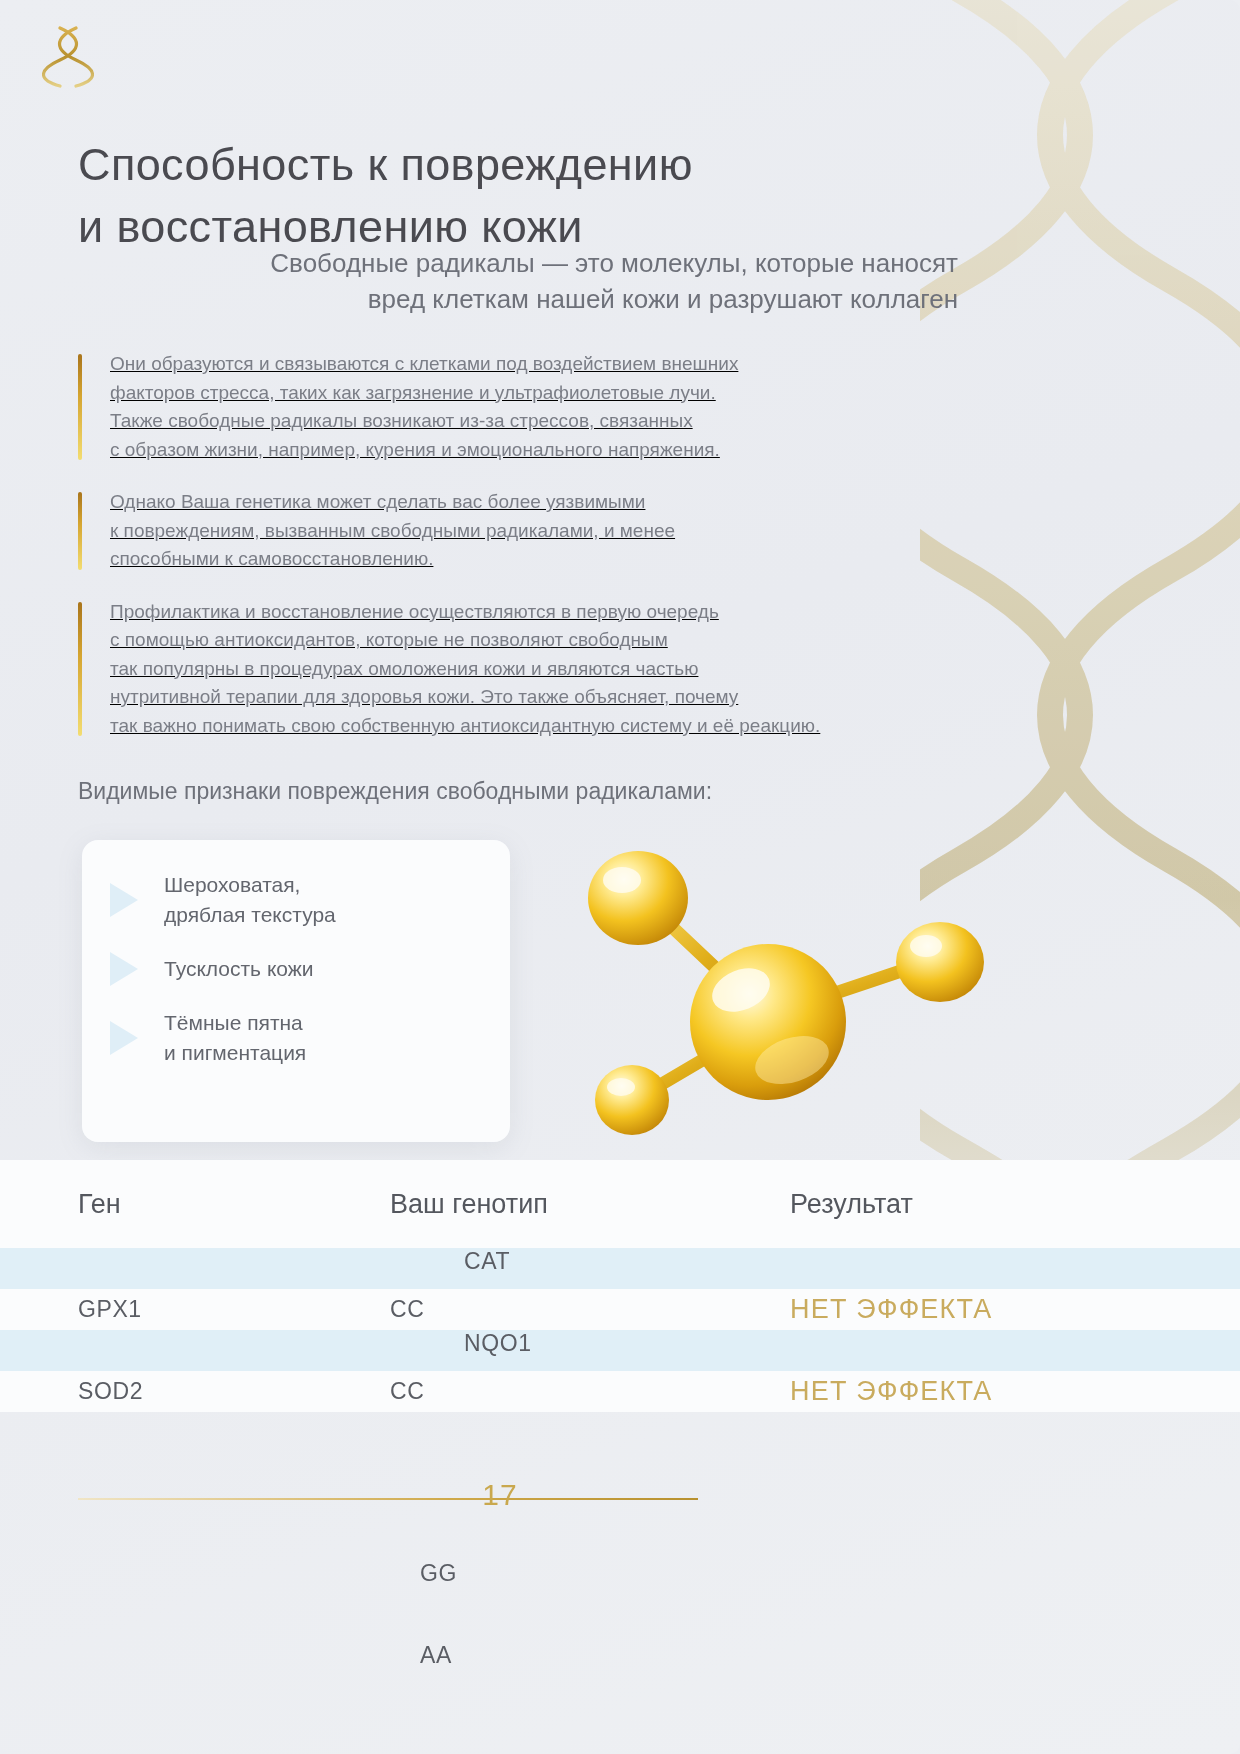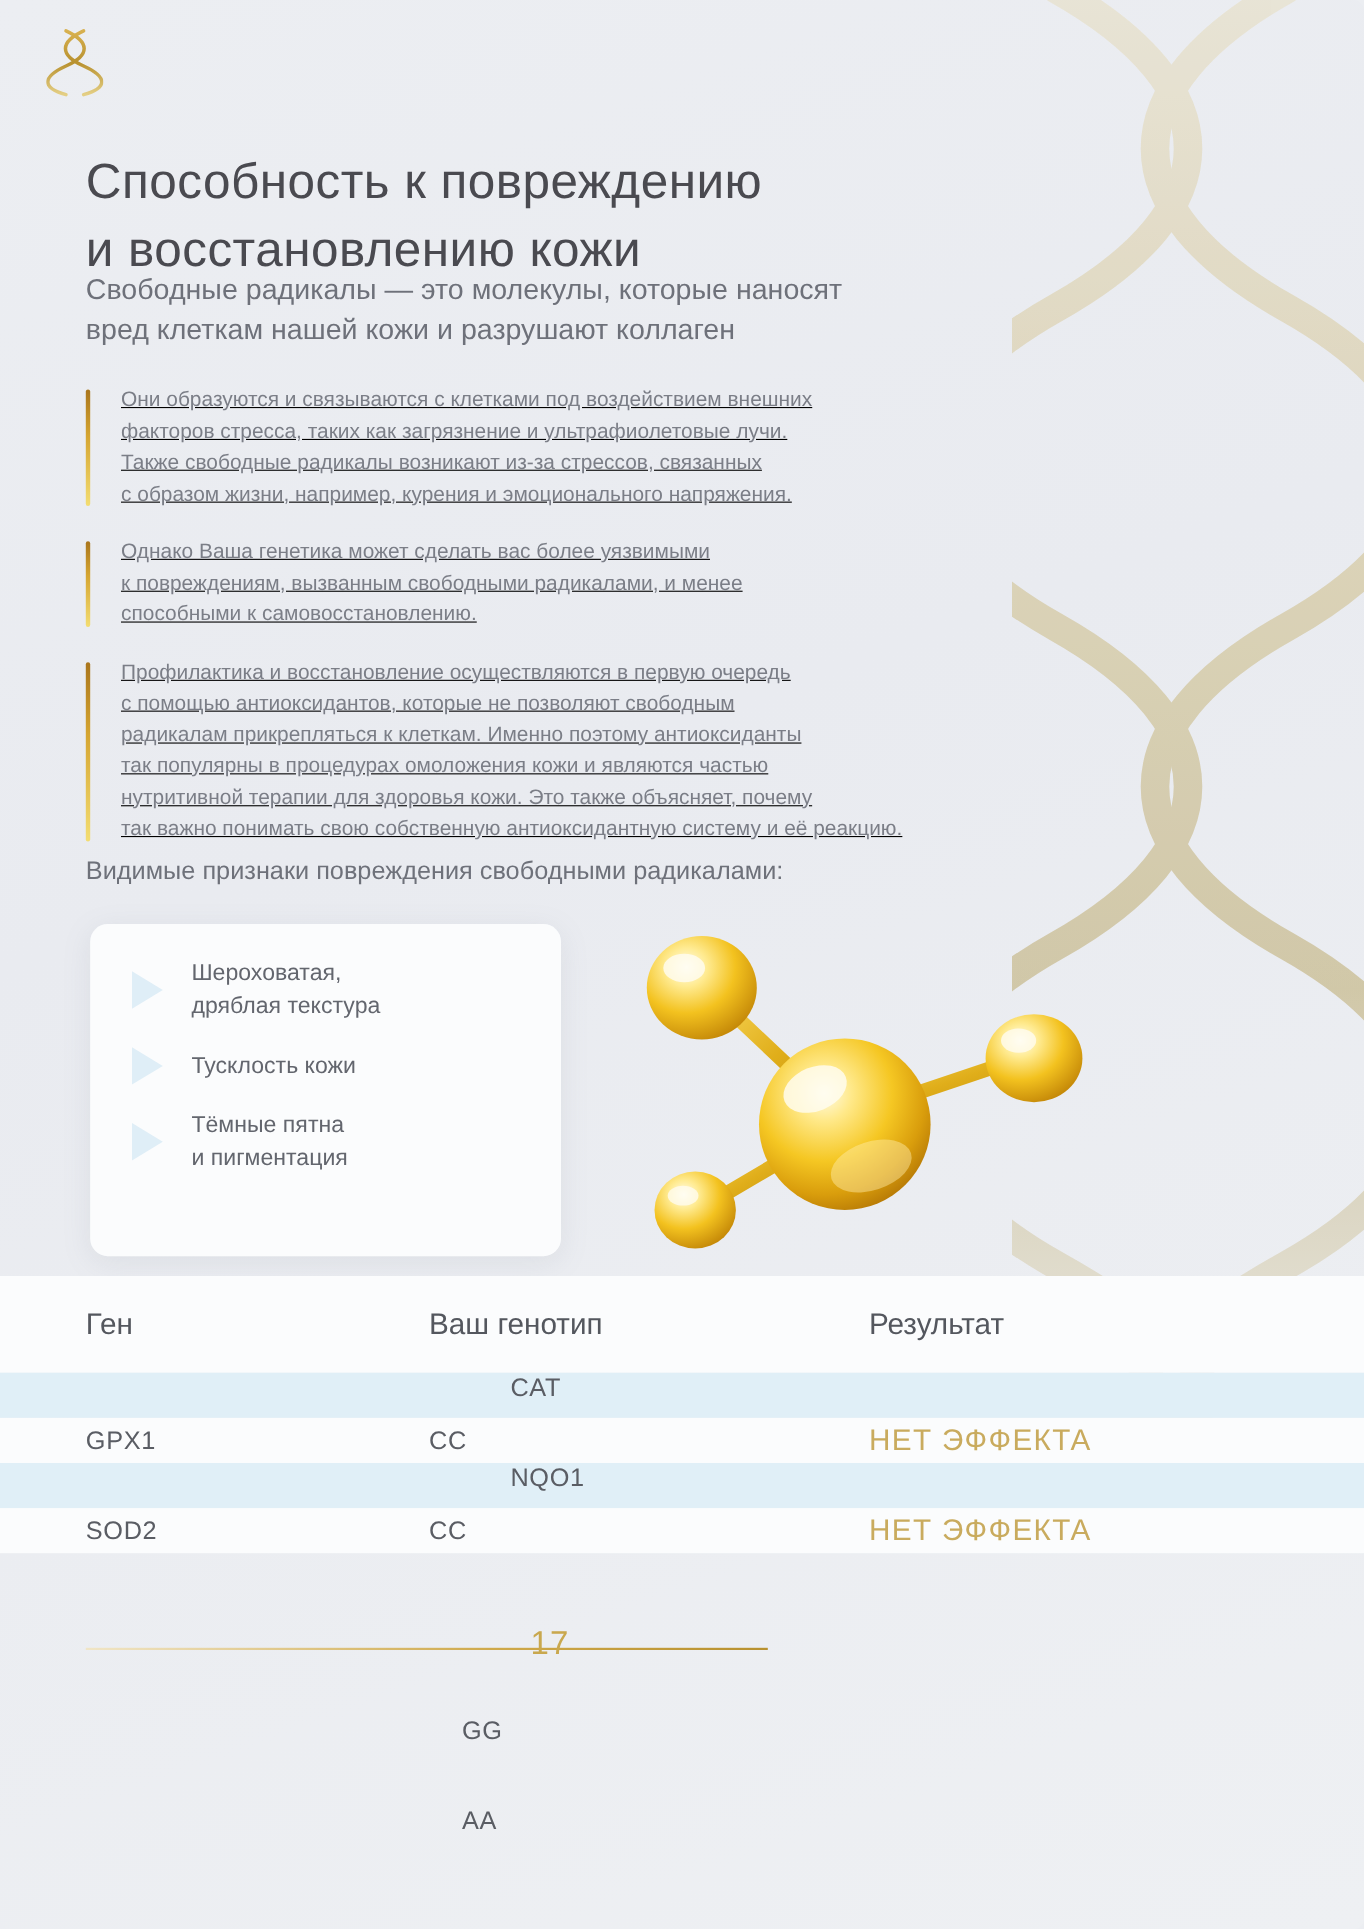--- a/index.html
+++ b/index.html
@@ -64,21 +64,21 @@
   .subtitle {
     position: absolute;
     left: 78px;
     top: 245px;
     width: 880px;
     font-size: 26px;
     line-height: 36px;
     font-weight: 300;
     color: #6e717a;
   }
-  .subtitle span { display: block; }
+  .subtitle span { display: block; text-align: right; }
 
   
   .blocks {
     position: absolute;
     left: 78px;
     top: 350px;
     width: 860px;
     text-decoration: underline;
   }
   .block {
@@ -117,21 +117,21 @@
   
   .signs-card {
     position: absolute;
     left: 82px;
     top: 840px;
     width: 428px;
     height: 302px;
     background: rgba(252,253,254,0.93);
     border-radius: 16px;
     box-shadow: 0 6px 26px rgba(120,130,150,0.13);
-    padding: 30px 0 0 14px;
+    padding: 30px 0 0 4px;
     box-sizing: border-box;
   }
   .sign-item {
     display: flex;
     align-items: center;
     padding: 0 0 0 24px;
     margin-bottom: 22px;
   }
   .sign-item:last-child { margin-bottom: 0; }
   .tri {
@@ -330,21 +330,20 @@
         <span>к повреждениям, вызванным свободными радикалами, и менее</span>
         <span>способными к самовосстановлению.</span>
       </p>
     </div>
 
     <div class="block">
       <div class="bar"></div>
       <p>
         <span>Профилактика и восстановление осуществляются в первую очередь</span>
         <span>с помощью антиоксидантов, которые не позволяют свободным</span>
-        <span>радикалам прикрепляться к клеткам. Именно поэтому антиоксиданты</span>
         <span>так популярны в процедурах омоложения кожи и являются частью</span>
         <span>нутритивной терапии для здоровья кожи. Это также объясняет, почему</span>
         <span>так важно понимать свою собственную антиоксидантную систему и её реакцию.</span>
       </p>
     </div>
   </div>
 
   <div class="signs-heading">Видимые признаки повреждения свободными радикалами:</div>
 
   <div class="signs-card">

